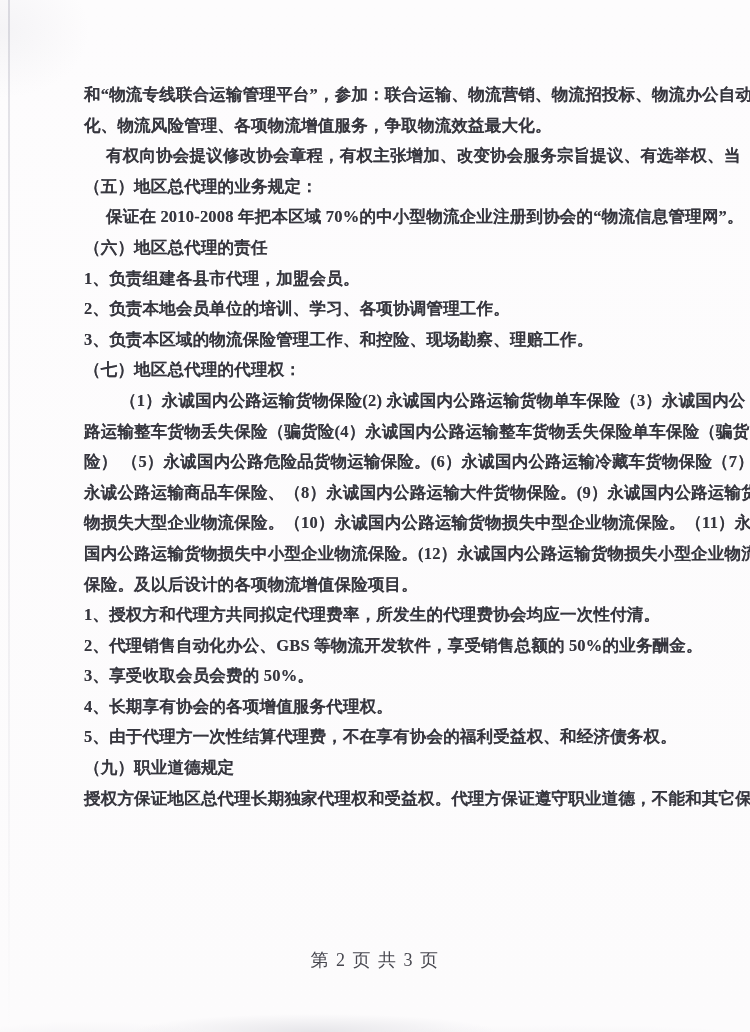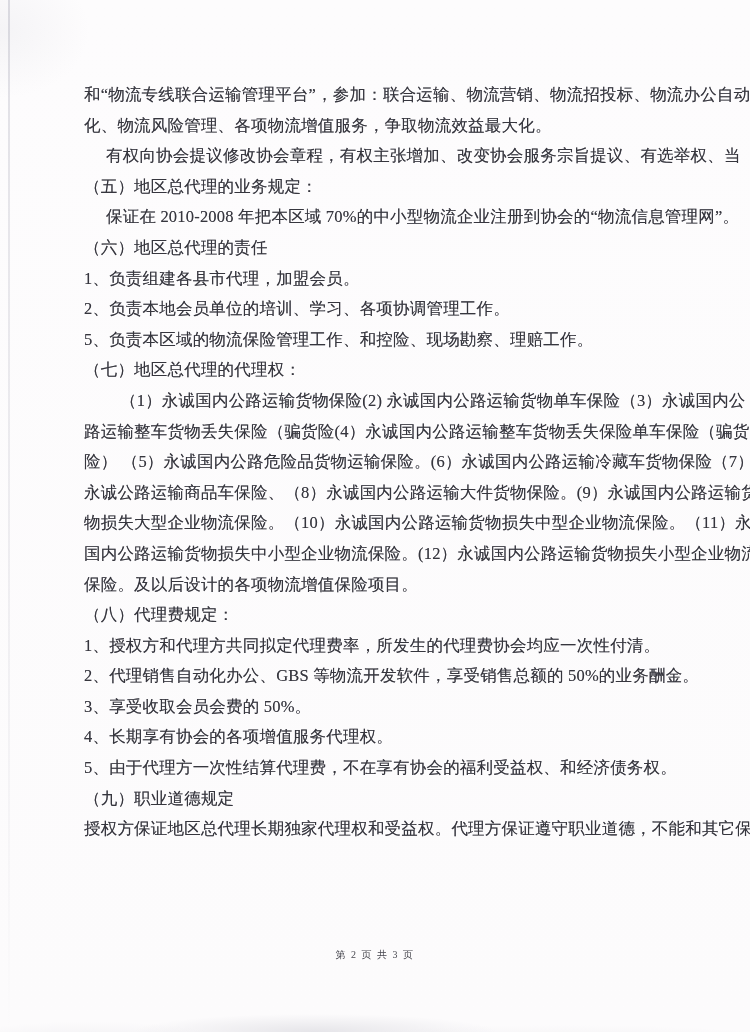--- a/index.html
+++ b/index.html
@@ -42,59 +42,59 @@
     width: 612px;
   }
   .line {
     height: 30.6px;
     line-height: 30.6px;
     font-size: 16.5px;
     color: #36363e;
     white-space: nowrap;
     letter-spacing: 0.2px;
     text-shadow: 0 0 0.5px rgba(55,55,65,0.55);
+    font-weight: bold;
   }
   .indent-sm { padding-left: 22px; }
   .indent-lg { padding-left: 36px; }
   .footer {
     position: absolute;
     left: 0;
     top: 948px;
     width: 100%;
     text-align: center;
-    font-size: 10px;
+    font-size: 18px;
     letter-spacing: 1.5px;
     color: #47474f;
   }
 </style>
 </head>
 <body>
 
 <div class="page">
   <div class="crease"></div>
 
   <div class="content">
     <div class="line">和“物流专线联合运输管理平台”，参加：联合运输、物流营销、物流招投标、物流办公自动</div>
     <div class="line">化、物流风险管理、各项物流增值服务，争取物流效益最大化。</div>
     <div class="line indent-sm">有权向协会提议修改协会章程，有权主张增加、改变协会服务宗旨提议、有选举权、当</div>
     <div class="line">（五）地区总代理的业务规定：</div>
     <div class="line indent-sm">保证在 2010-2008 年把本区域 70%的中小型物流企业注册到协会的“物流信息管理网”。</div>
     <div class="line">（六）地区总代理的责任</div>
     <div class="line">1、负责组建各县市代理，加盟会员。</div>
     <div class="line">2、负责本地会员单位的培训、学习、各项协调管理工作。</div>
-    <div class="line">5、负责本区域的物流保险管理工作、和控险、现场勘察、理赔工作。</div>
+    <div class="line">3、负责本区域的物流保险管理工作、和控险、现场勘察、理赔工作。</div>
     <div class="line">（七）地区总代理的代理权：</div>
     <div class="line indent-lg">（1）永诚国内公路运输货物保险(2) 永诚国内公路运输货物单车保险（3）永诚国内公</div>
     <div class="line">路运输整车货物丢失保险（骗货险(4）永诚国内公路运输整车货物丢失保险单车保险（骗货</div>
     <div class="line">险） （5）永诚国内公路危险品货物运输保险。(6）永诚国内公路运输冷藏车货物保险（7）</div>
     <div class="line">永诚公路运输商品车保险、（8）永诚国内公路运输大件货物保险。(9）永诚国内公路运输货</div>
     <div class="line">物损失大型企业物流保险。（10）永诚国内公路运输货物损失中型企业物流保险。（11）永诚</div>
     <div class="line">国内公路运输货物损失中小型企业物流保险。(12）永诚国内公路运输货物损失小型企业物流</div>
     <div class="line">保险。及以后设计的各项物流增值保险项目。</div>
-    <div class="line">（八）代理费规定：</div>
     <div class="line">1、授权方和代理方共同拟定代理费率，所发生的代理费协会均应一次性付清。</div>
     <div class="line">2、代理销售自动化办公、GBS 等物流开发软件，享受销售总额的 50%的业务酬金。</div>
     <div class="line">3、享受收取会员会费的 50%。</div>
     <div class="line">4、长期享有协会的各项增值服务代理权。</div>
     <div class="line">5、由于代理方一次性结算代理费，不在享有协会的福利受益权、和经济债务权。</div>
     <div class="line">（九）职业道德规定</div>
     <div class="line">授权方保证地区总代理长期独家代理权和受益权。代理方保证遵守职业道德，不能和其它保</div>
   </div>
 
   <div class="footer">第 2 页 共 3 页</div>

